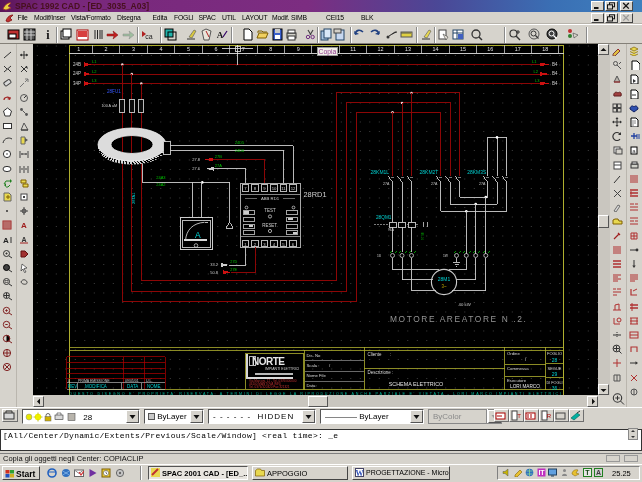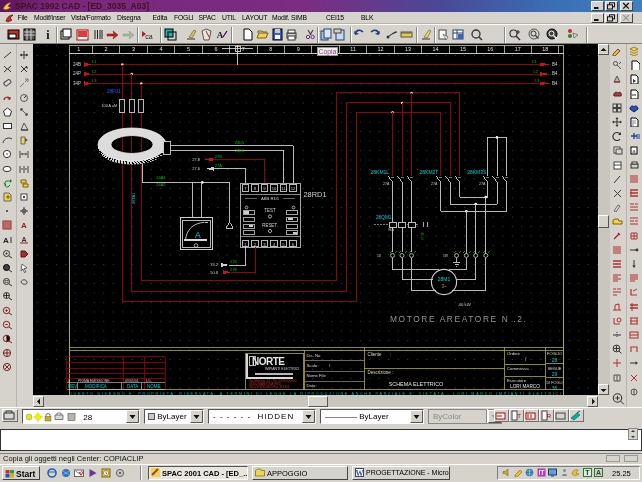--- a/index.html
+++ b/index.html
@@ -1235,20 +1235,21 @@
   </div>
 <div style="position:absolute;left:569px;top:409px;width:15px;height:13px;border-top:1px solid #fff;border-left:1px solid #fff;border-right:1px solid #6f6f6f;border-bottom:1px solid #6f6f6f;background:#d6d3cc">
     <svg width="12" height="11" viewBox="0 0 12 11" style="display:block">
       <path d="M1 8l6-5 3 2-6 5z" fill="#00b0a0" stroke="#006050" stroke-width=".6"></path>
       <path d="M7 3l3-2" stroke="#333"></path>
     </svg>
   </div>
 <div style="position:absolute;left:486px;top:409px;width:2px;height:14px;border-left:1px solid #8a8a8a;border-right:1px solid #fff"></div>
 <div style="position:absolute;left:0;top:425px;width:642px;height:28px;background:#d6d3cc">
     <div style="position:absolute;left:0;top:4px;width:642px;height:22px;background:#fff;border:1px solid #333">
+      <div style="font:8px 'Liberation Mono';color:#000;letter-spacing:0.28px;padding:1px 0 0 2px;white-space:pre">[All/Center/Dynamic/Extents/Previous/Scale/Window] &lt;real time&gt;: _e</div>
     </div>
     <div style="position:absolute;right:4px;top:3px;width:10px;height:12px;background:#d6d3cc;border:1px solid #888">
       <svg width="8" height="10" viewBox="0 0 8 10" style="display:block">
         <path d="M4 1L2 3h4zM4 9L2 7h4z" fill="#333"></path>
       </svg>
     </div>
   </div>
 <div style="position:absolute;left:0;top:453px;width:642px;height:11px;background:#d6d3cc;border-top:1px solid #808080">
     <div style="position:absolute;left:3px;top:0px;font:7.5px 'Liberation Sans';color:#111">Copia gli oggetti negli Center: COPIACLIP</div>
     <div style="position:absolute;right:4px;top:1px;width:14px;height:7px;border:1px solid #999"></div>

